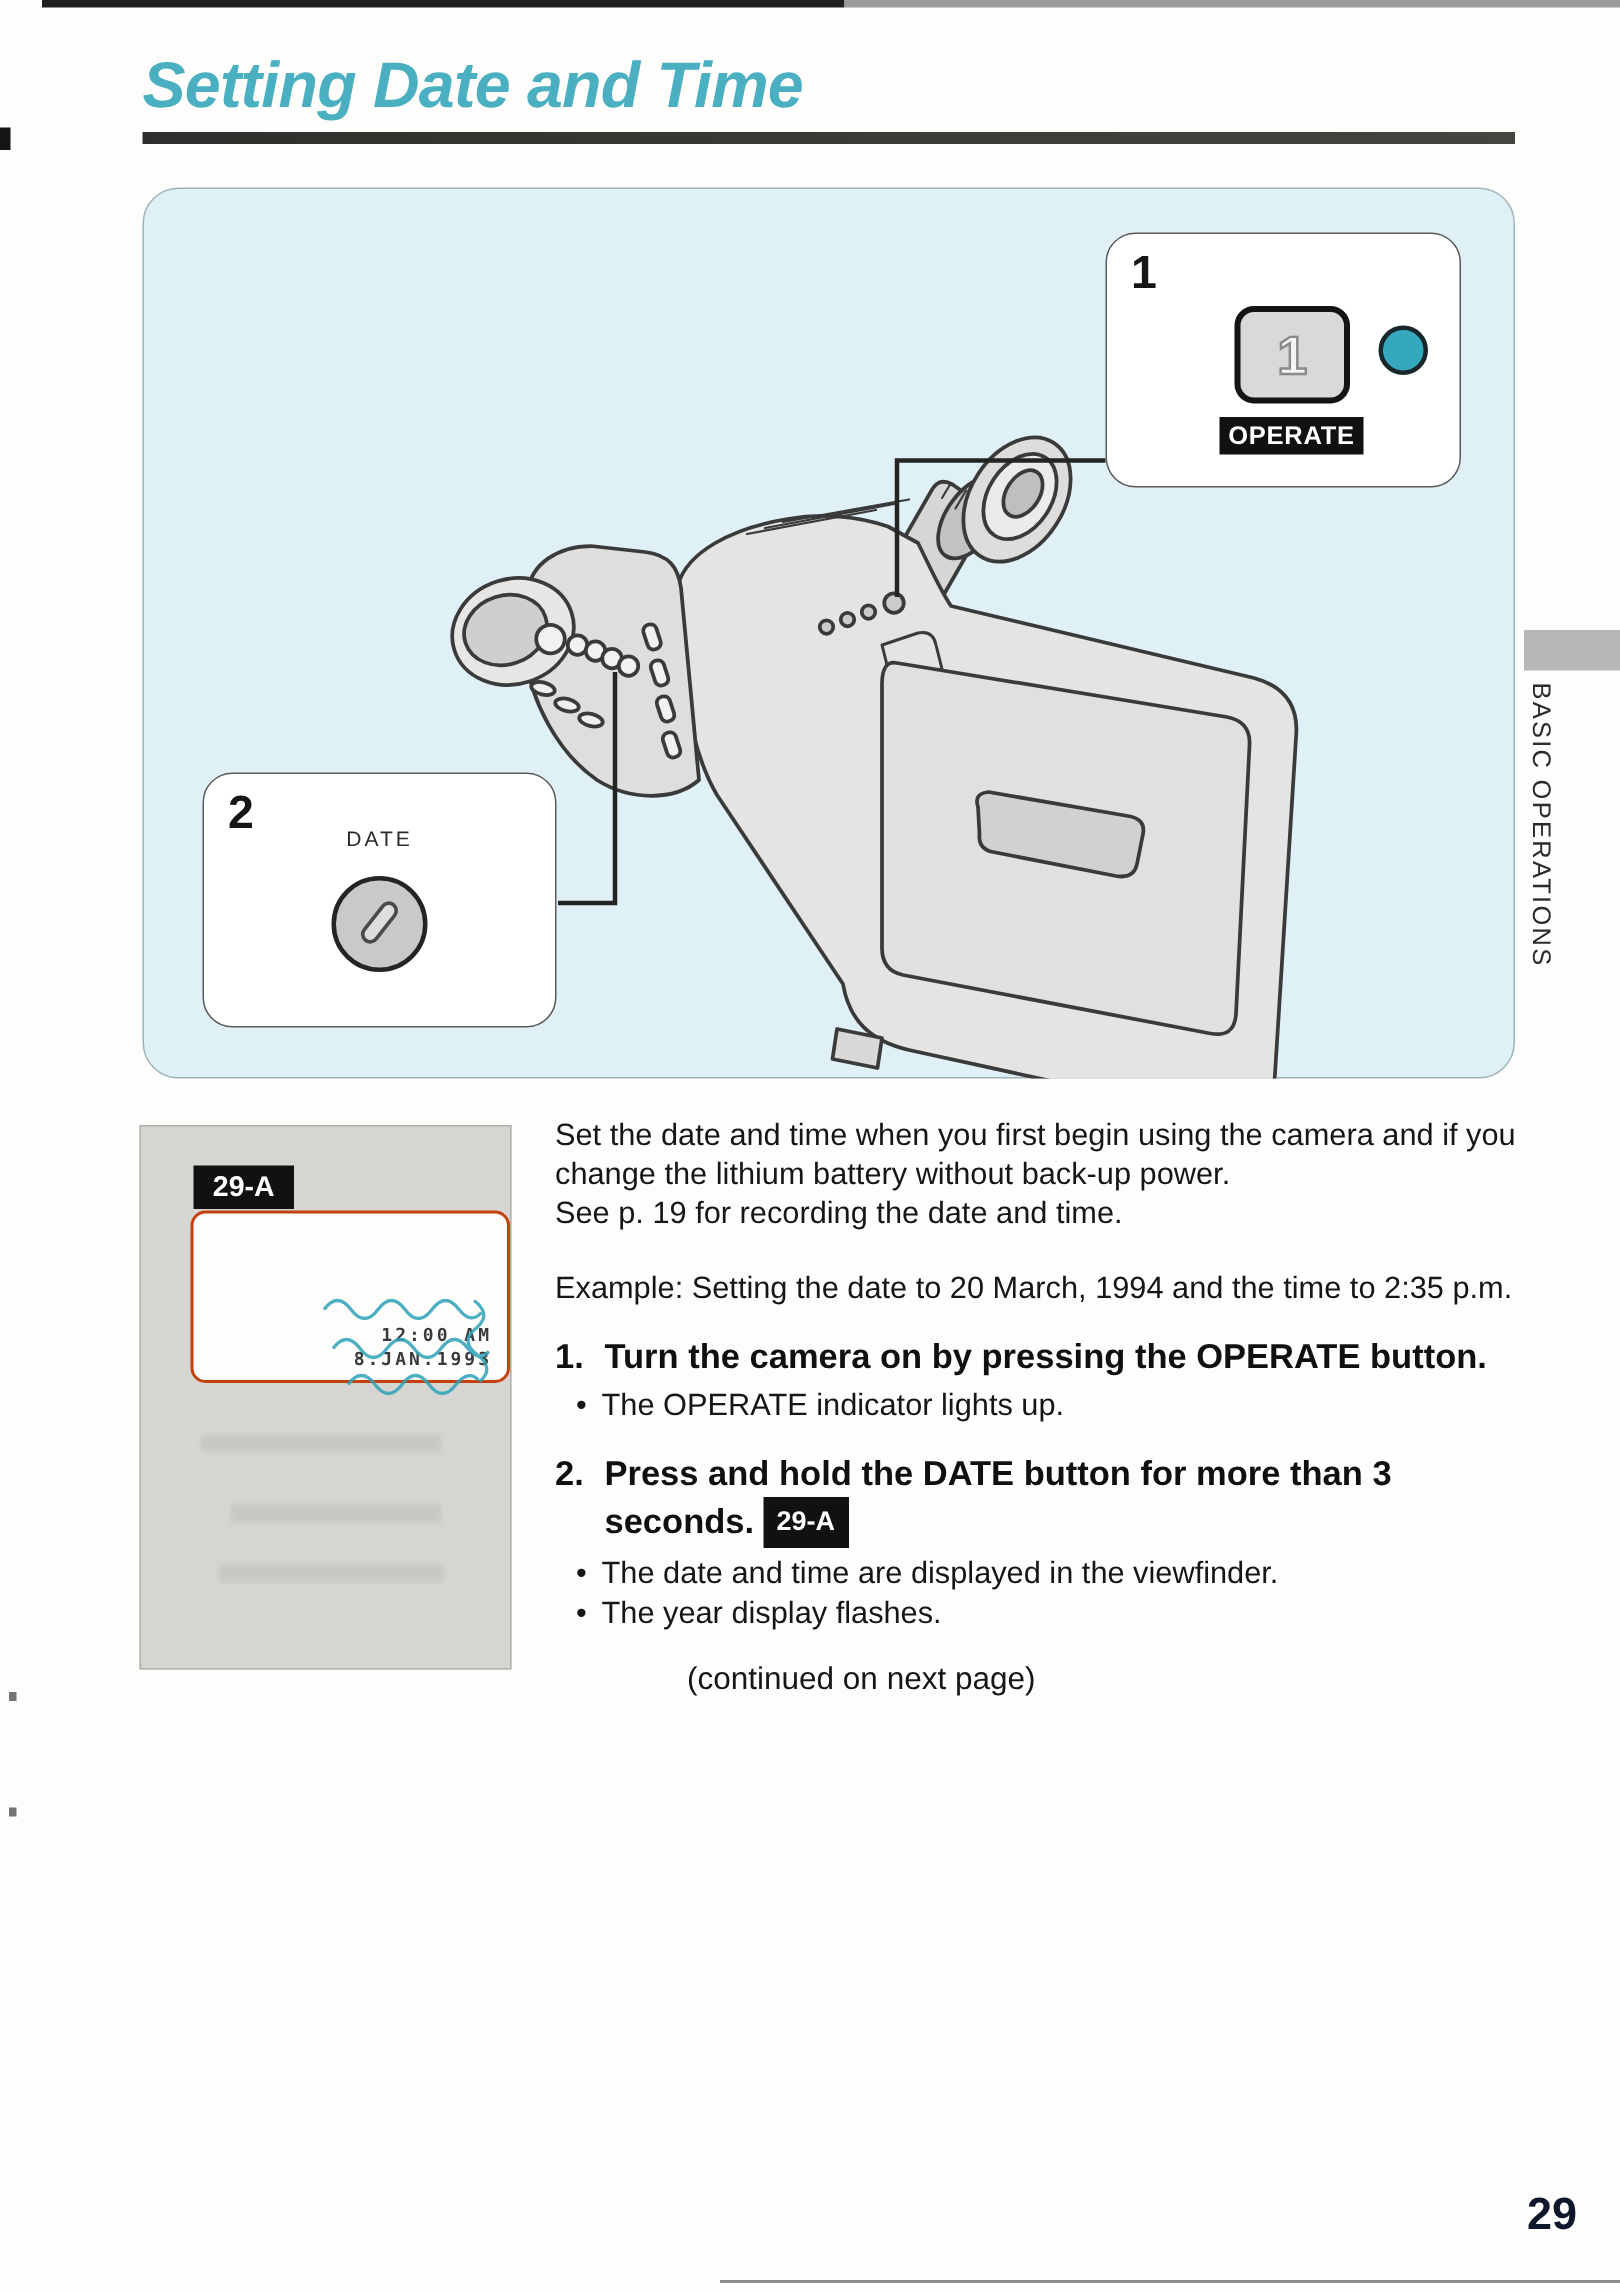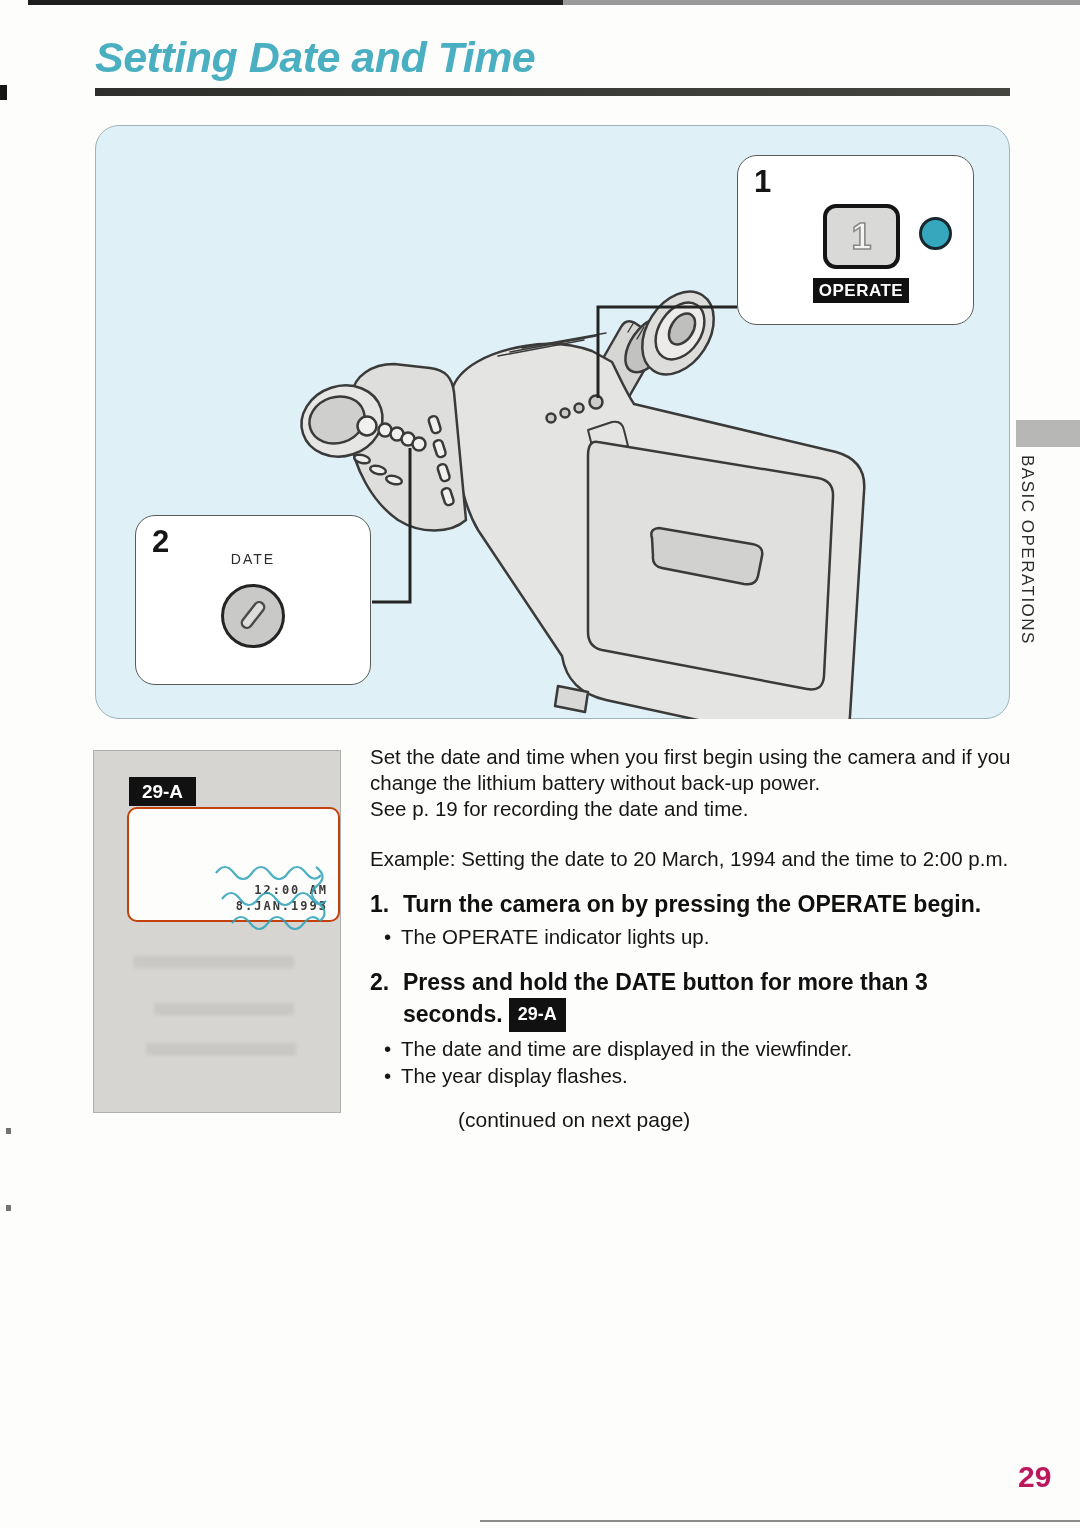--- a/index.html
+++ b/index.html
@@ -100,21 +100,21 @@
   .bullet-line .bchar { position:absolute; left:0; top:0; }
   .continued { margin-top:18px; margin-left:88px; font-size:21px; }
 
   
   .side-tab { position:absolute; left:1016px; top:420px; width:64px; height:27px; background:#b7b7b5; }
   .side-label {
     position:absolute; left:1017px; top:455px; height:230px;
     writing-mode:vertical-rl; font-size:17px; color:#2b2b2b; letter-spacing:1.5px;
     white-space:nowrap;
   }
-  .page-num { position:absolute; left:1018px; top:1460px; font-size:30px; font-weight:bold; color:#be185d;text-align:center; }
+  .page-num { position:absolute; left:1018px; top:1460px; font-size:30px; font-weight:bold; color:#0f172a;text-align:center; }
 </style>
 </head>
 <body>
 
 <div class="page">
 
   <div class="topbar-dark"></div>
   <div class="topbar-light"></div>
   <div class="edge-tick"></div>
   <div class="edge-dot1"></div>
@@ -212,24 +212,24 @@
       </g>
     </svg>
     <div class="ghost" style="left:40px; top:205px; width:160px; height:12px;"></div>
     <div class="ghost" style="left:60px; top:252px; width:140px; height:12px;"></div>
     <div class="ghost" style="left:52px; top:292px; width:150px; height:12px;"></div>
   </div>
 
   <div class="copy">
     <p class="para">Set the date and time when you first begin using the camera and if you change the lithium battery without back-up power.</p>
     <p class="para">See p. 19 for recording the date and time.</p>
-    <p class="para example">Example: Setting the date to 20 March, 1994 and the time to 2:00 p.m.</p>
+    <p class="para example">Example: Setting the date to 20 March, 1994 and the time to 2:35 p.m.</p>
 
     <div class="step">
-      <span class="stepnum">1.</span><span>Turn the camera on by pressing the OPERATE begin.</span>
+      <span class="stepnum">1.</span><span>Turn the camera on by pressing the OPERATE button.</span>
     </div>
     <div class="bullets">
       <div class="bullet-line">
         <span class="bchar">•</span><span>The OPERATE indicator lights up.</span>
       </div>
     </div>
 
     <div class="step">
       <span class="stepnum">2.</span><span>Press and hold the DATE button for more than 3 seconds.</span><span class="figref">29-A</span>
     </div>

